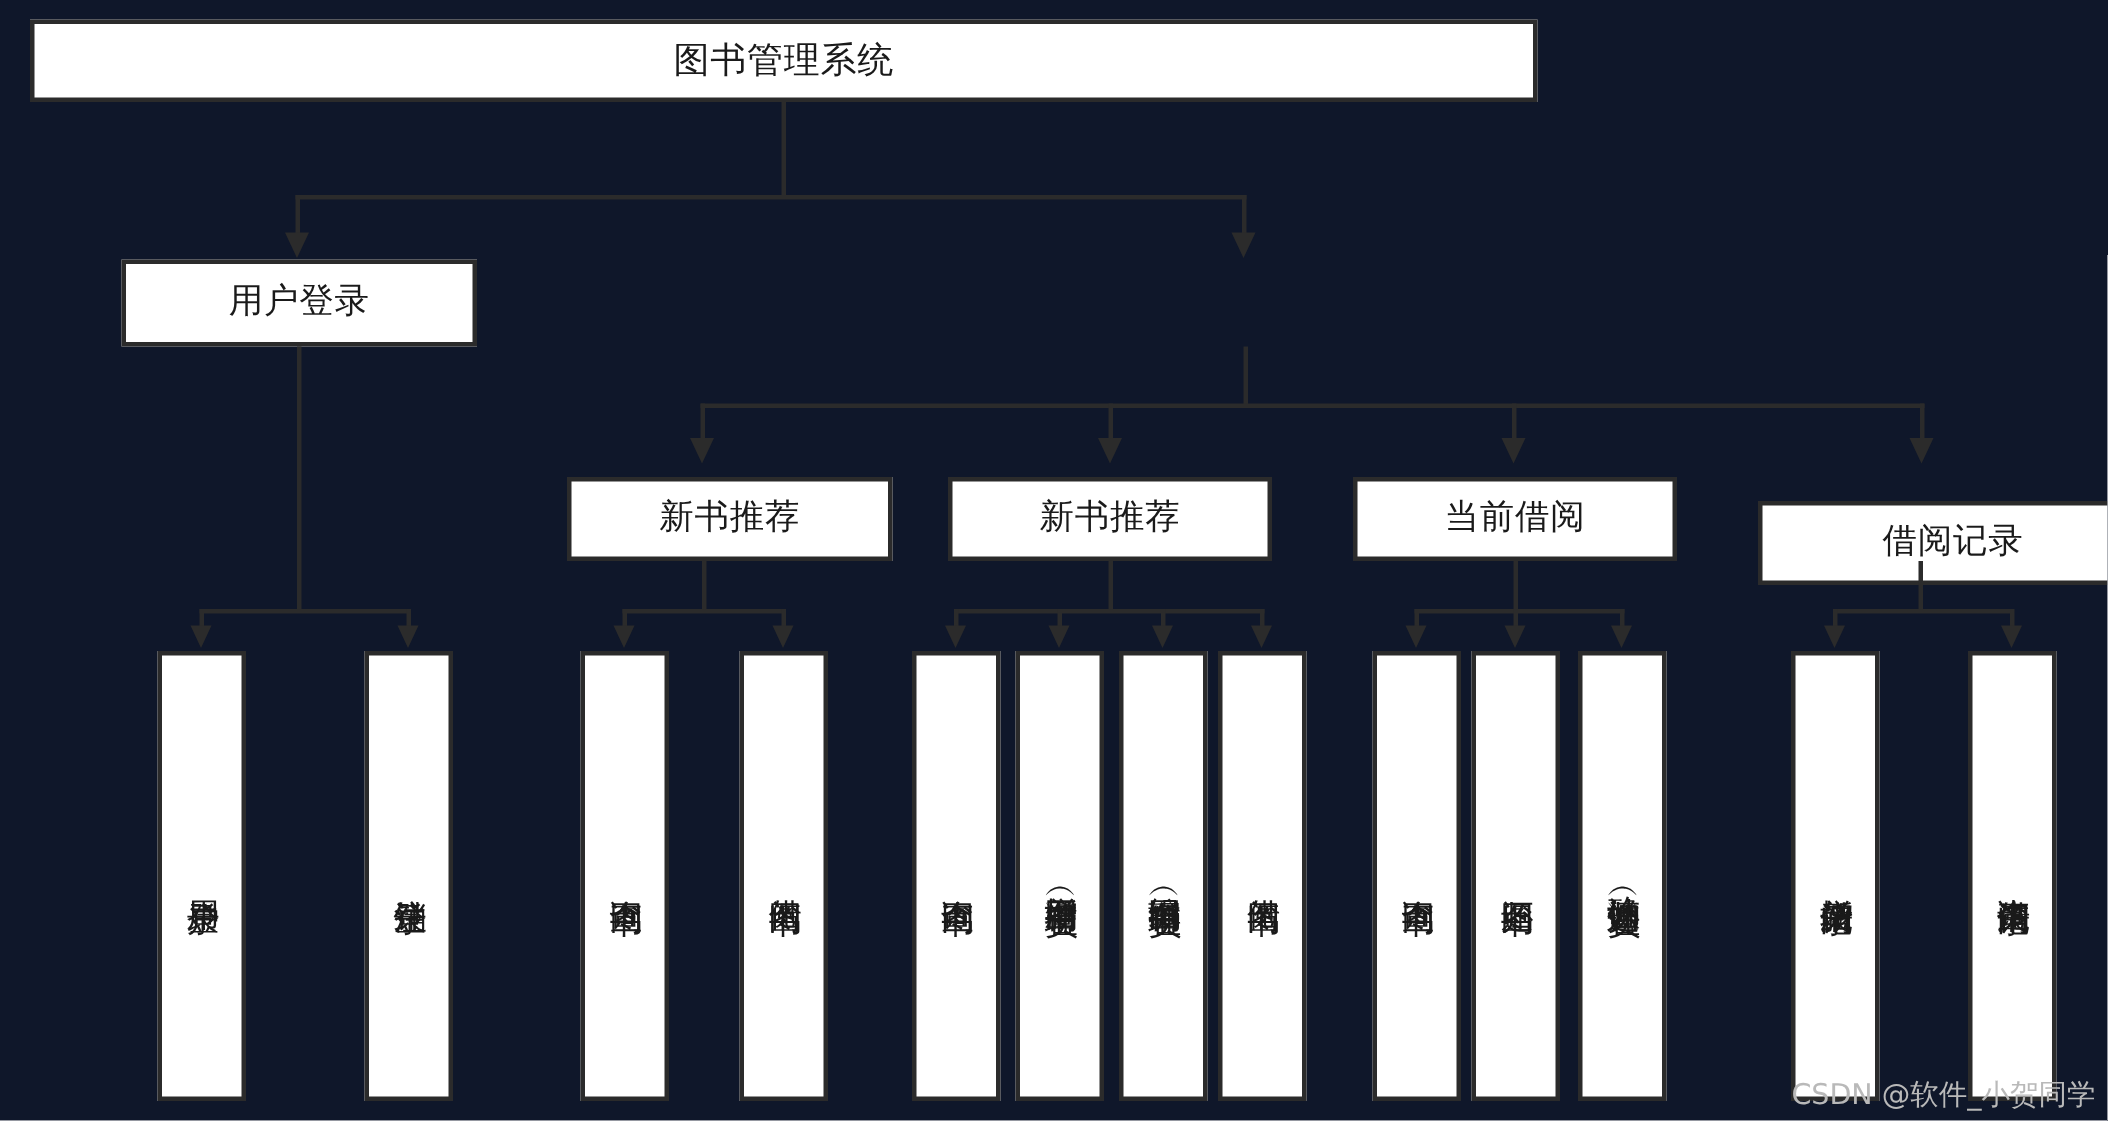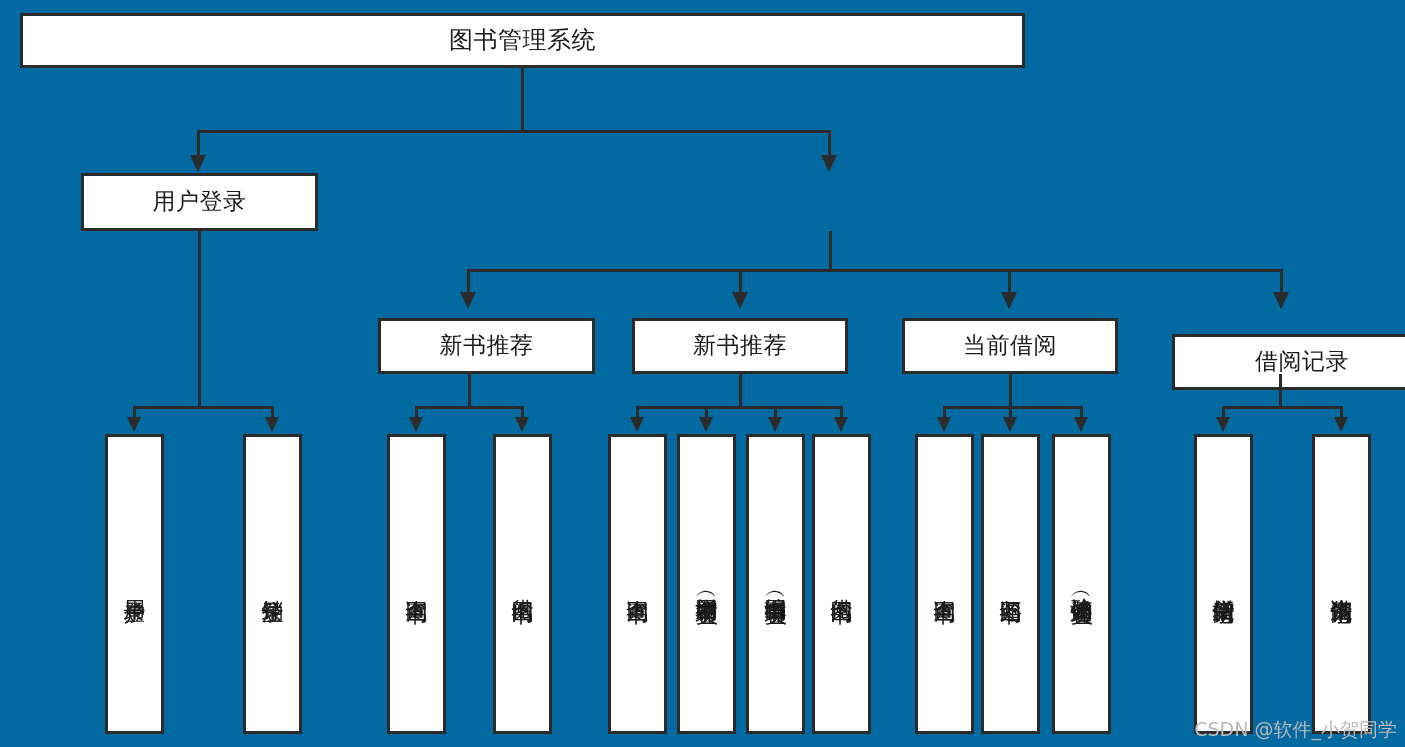--- a/index.html
+++ b/index.html
@@ -8,21 +8,21 @@
     padding: 0;
     background: #ffffff;
   }
   body {
     font-family: "DejaVu Sans", "Liberation Sans", sans-serif;
   }
   #canvas {
     position: relative;
     width: 1405px;
     height: 747px;
-    background: #0369a1;
+    background: #0f172a;
     overflow: hidden;
   }
   
   .node {
     position: absolute;
     box-sizing: border-box;
     background: #ffffff;
     border: 3px solid #2b2b2b;
     display: flex;
     align-items: center;

